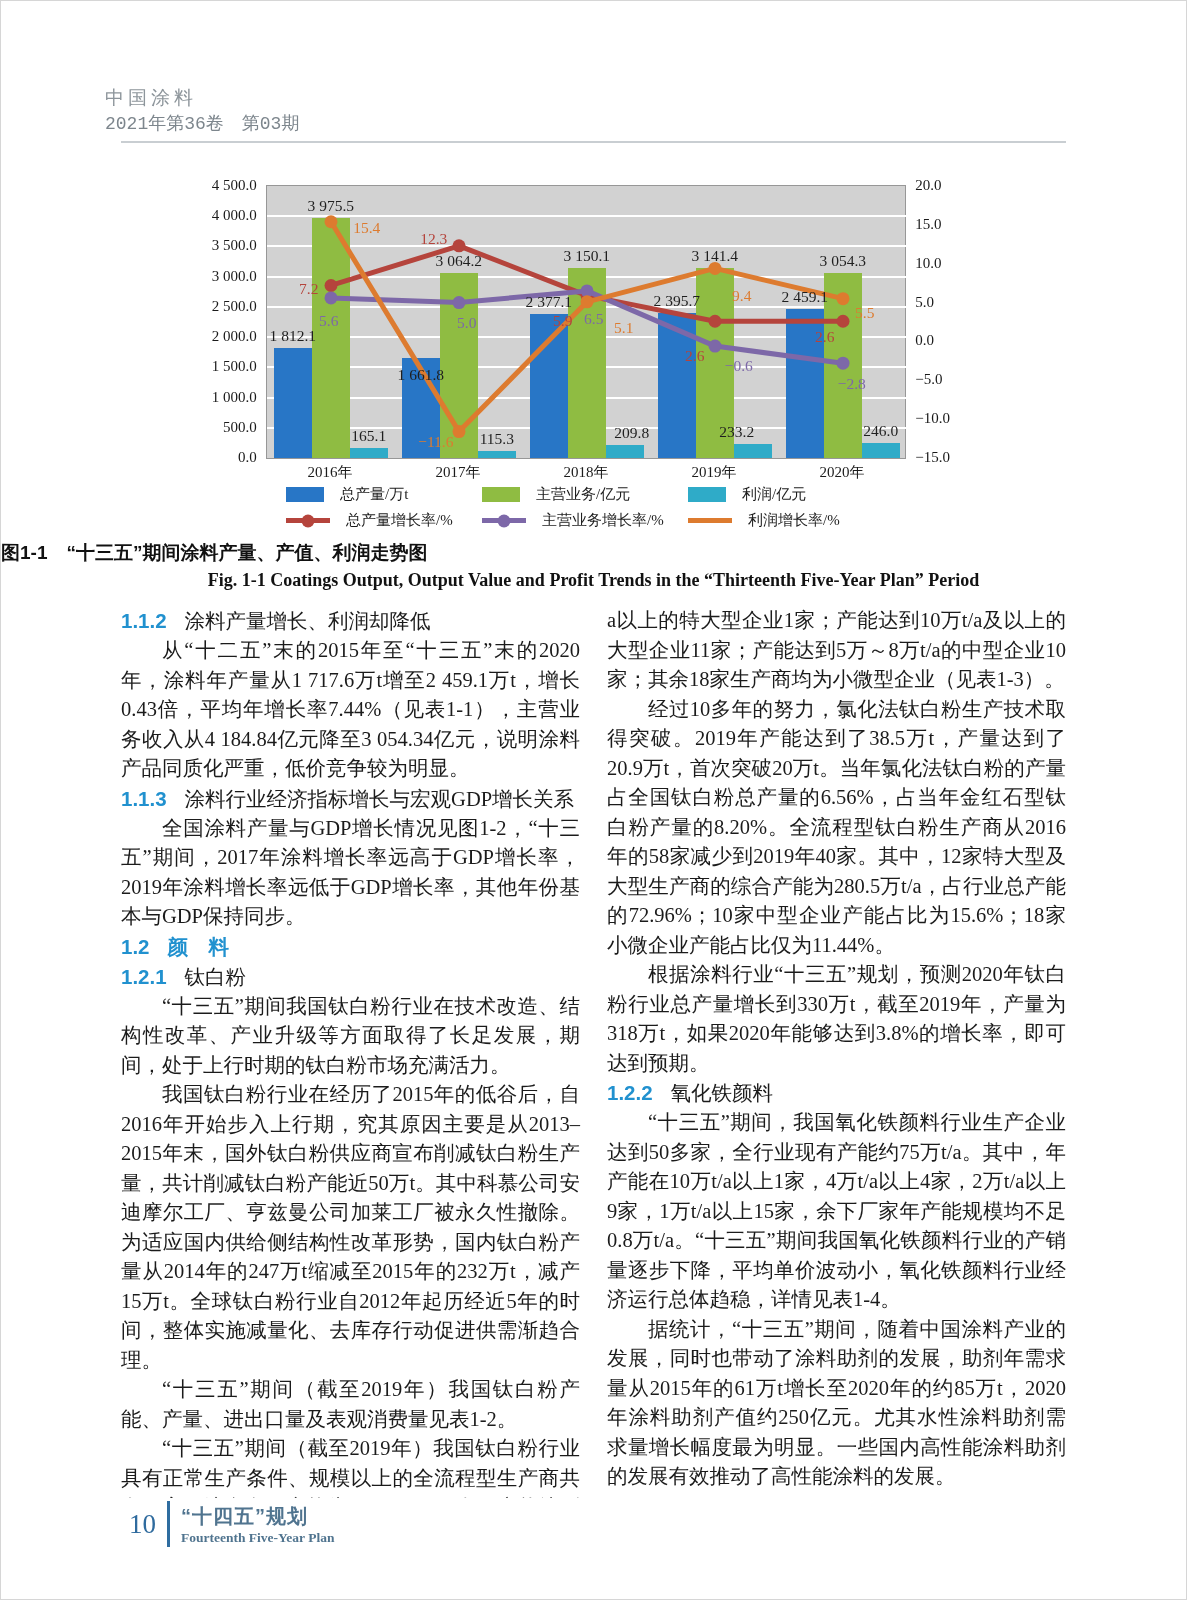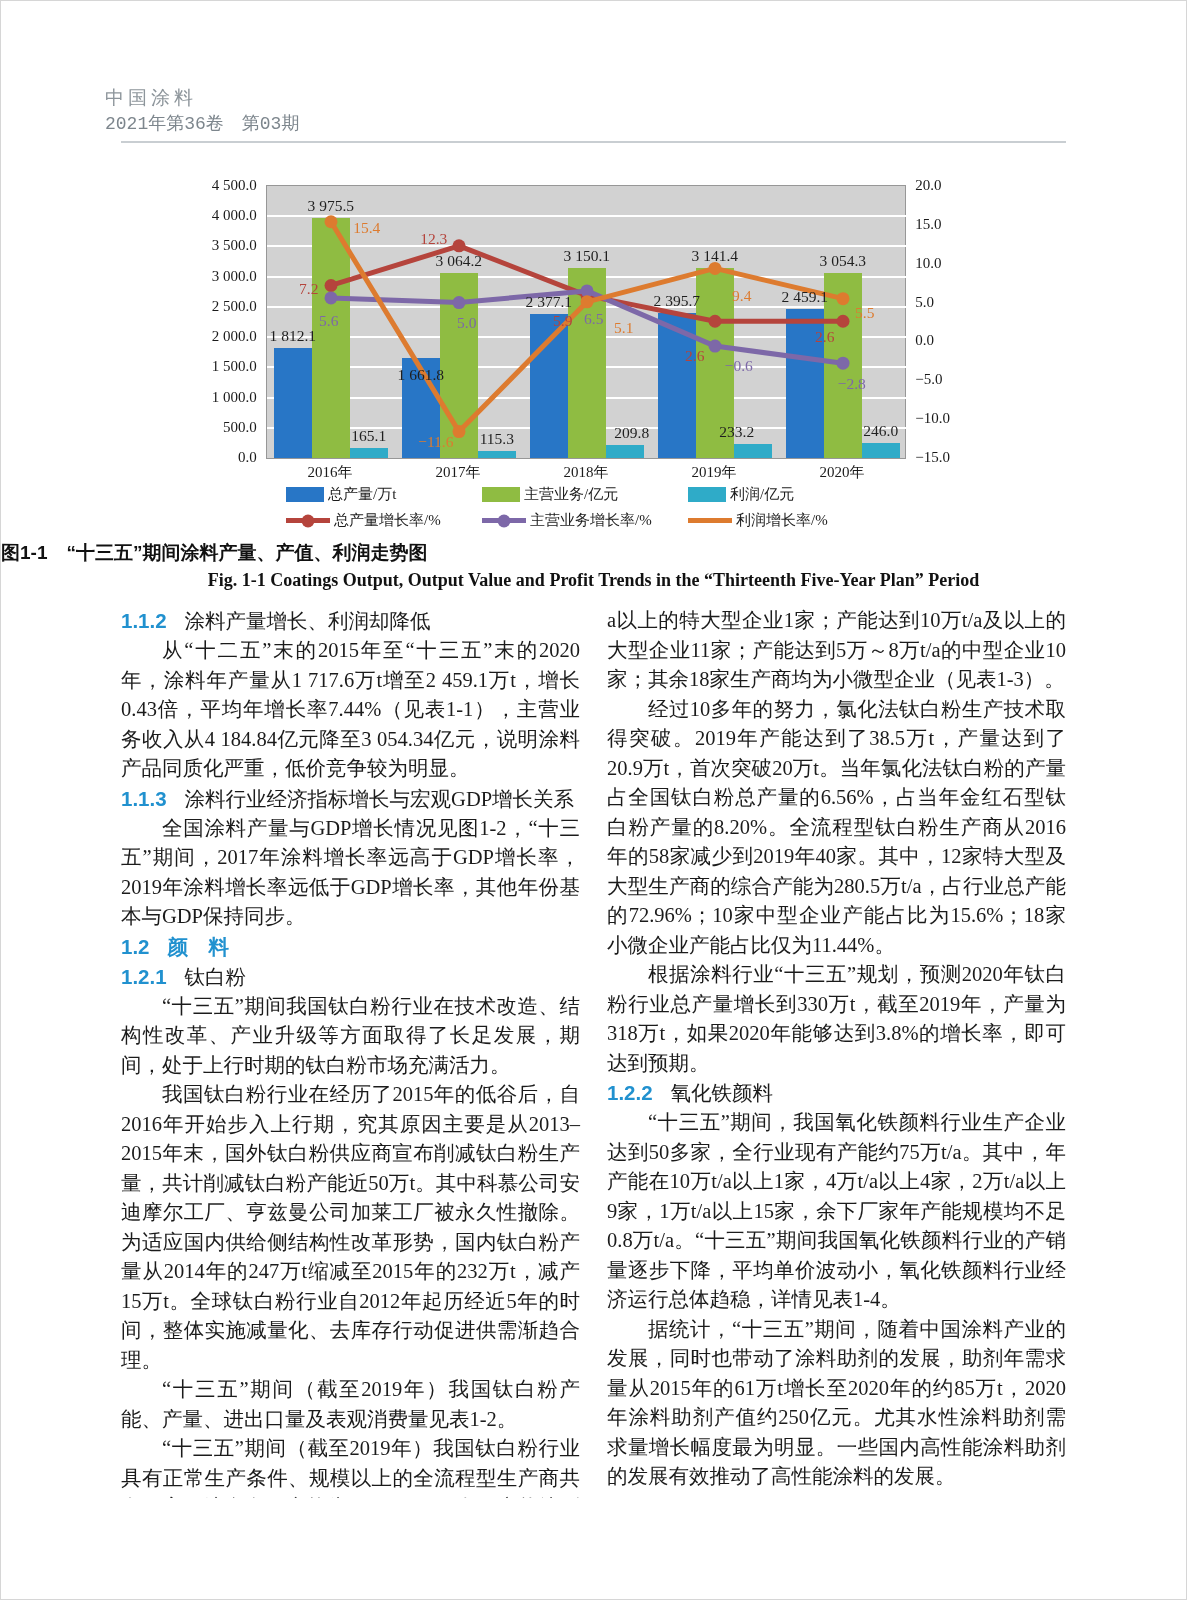--- a/index.html
+++ b/index.html
@@ -23,21 +23,21 @@
   .grid{position:absolute;left:0;width:640px;height:2px;background:#ffffff;}
   .bar{position:absolute;bottom:0;width:38px;}
   .blabel{position:absolute;font-size:15.5px;color:#1f1f1f;white-space:nowrap;transform:translateX(-50%);}
   .llabel{position:absolute;font-size:15.5px;white-space:nowrap;transform:translate(-50%,-50%);}
   .plot svg{position:absolute;left:0;top:0;overflow:visible;}
   .x-axis{margin-left:80px;width:640px;height:22px;position:relative;}
   .x-axis .t{position:absolute;top:4px;font-size:15px;transform:translateX(-50%);white-space:nowrap;}
   .x-title{margin-left:80px;width:640px;text-align:center;font-size:16px;height:22px;}
   .legend{margin:4px 0 0 100px;display:grid;grid-template-columns:196px 206px 170px;row-gap:7px;
           font-size:15px;align-items:center;}
-  .lg{display:flex;align-items:center;gap:4px;}
+  .lg{display:flex;align-items:center;gap:16px;}
   .swatch{width:38px;height:15px;display:inline-block;flex:0 0 38px;}
   .lineswatch{width:44px;height:5px;display:inline-block;position:relative;flex:0 0 44px;}
   .lineswatch .dot{position:absolute;left:50%;top:50%;width:13px;height:13px;border-radius:50%;
                    transform:translate(-50%,-50%);}
   
   .cap-cn{margin-top:10px;text-align:left;font-size:19px;font-weight:bold;
           font-family:"Liberation Sans","DejaVu Sans",sans-serif;color:#111;}
   .cap-en{margin-top:4px;text-align:center;font-size:18px;font-weight:bold;color:#111;}
   
   .columns{display:flex;gap:27px;margin:15px 120px 0 120px;height:892px;overflow:hidden;}
@@ -227,14 +227,22 @@
     <div class="col" id="colRight">
         <p class="noindent">a以上的特大型企业1家；产能达到10万t/a及以上的大型企业11家；产能达到5万～8万t/a的中型企业10家；其余18家生产商均为小微型企业（见表1-3）。</p>
         <p>经过10多年的努力，氯化法钛白粉生产技术取得突破。2019年产能达到了38.5万t，产量达到了20.9万t，首次突破20万t。当年氯化法钛白粉的产量占全国钛白粉总产量的6.56%，占当年金红石型钛白粉产量的8.20%。全流程型钛白粉生产商从2016年的58家减少到2019年40家。其中，12家特大型及大型生产商的综合产能为280.5万t/a，占行业总产能的72.96%；10家中型企业产能占比为15.6%；18家小微企业产能占比仅为11.44%。</p>
         <p>根据涂料行业“十三五”规划，预测2020年钛白粉行业总产量增长到330万t，截至2019年，产量为318万t，如果2020年能够达到3.8%的增长率，即可达到预期。</p>
         <div class="h3"><span class="num">1.2.2</span><span class="title">氧化铁颜料</span></div>
         <p>“十三五”期间，我国氧化铁颜料行业生产企业达到50多家，全行业现有产能约75万t/a。其中，年产能在10万t/a以上1家，4万t/a以上4家，2万t/a以上9家，1万t/a以上15家，余下厂家年产能规模均不足0.8万t/a。“十三五”期间我国氧化铁颜料行业的产销量逐步下降，平均单价波动小，氧化铁颜料行业经济运行总体趋稳，详情见表1-4。</p>
         <p>据统计，“十三五”期间，随着中国涂料产业的发展，同时也带动了涂料助剂的发展，助剂年需求量从2015年的61万t增长至2020年的约85万t，2020年涂料助剂产值约250亿元。尤其水性涂料助剂需求量增长幅度最为明显。一些国内高性能涂料助剂的发展有效推动了高性能涂料的发展。</p>
       </div>
   </div>
 
+  <div class="ftr">
+    <span class="pgnum">10</span>
+    <span class="vbar"></span>
+    <span class="plan">
+      <span class="plan-cn">“十四五”规划</span>
+      <span class="plan-en">Fourteenth Five-Year Plan</span>
+    </span>
+  </div>
 
 </div>
 
 </body></html>

